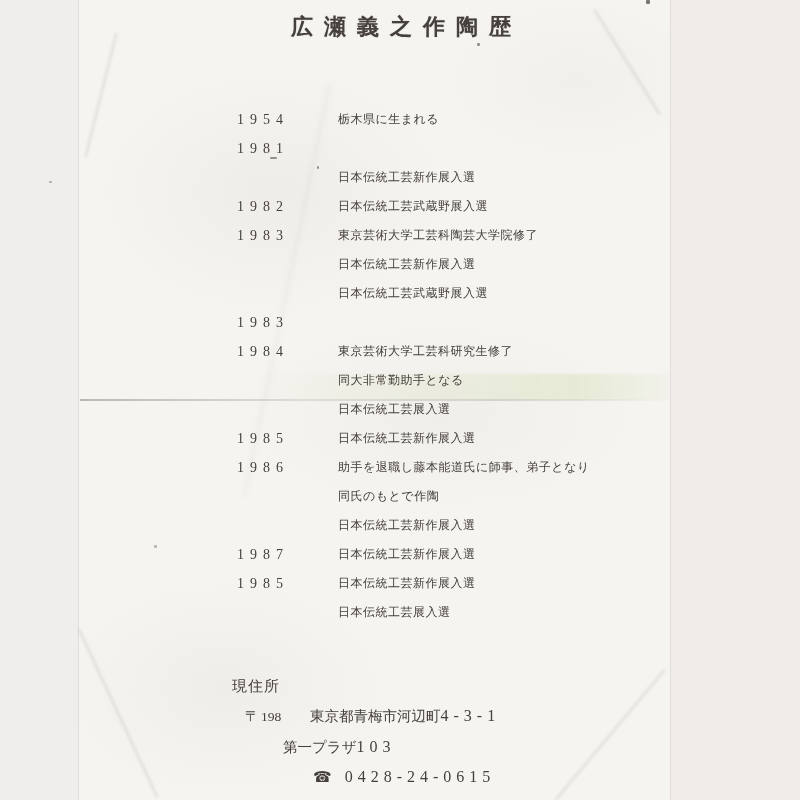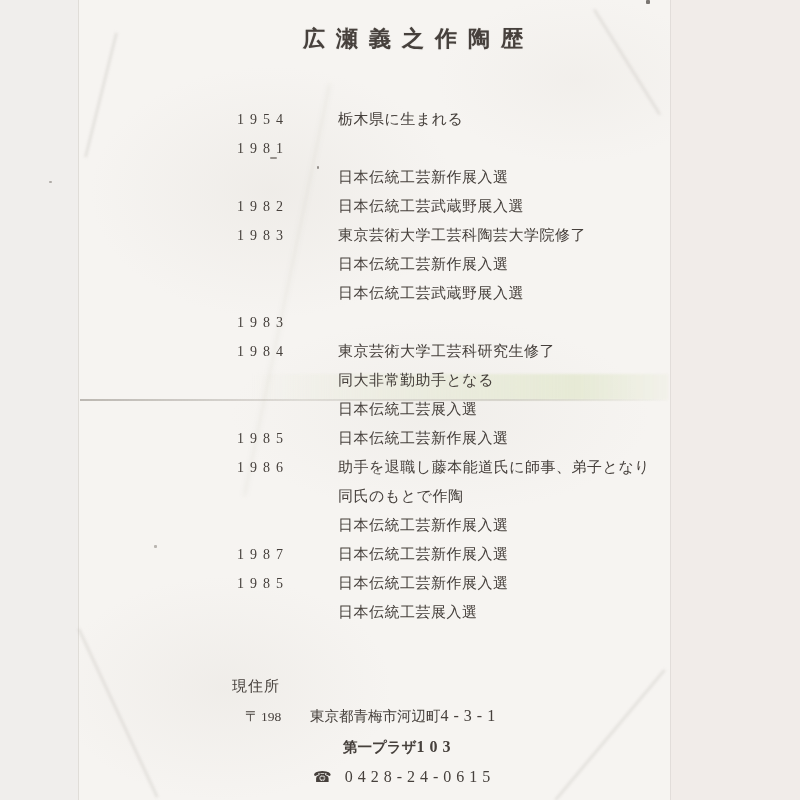--- a/index.html
+++ b/index.html
@@ -41,37 +41,37 @@
   .speck{position:absolute;background:rgba(92,86,80,.62);border-radius:1px;}
   .speck.s1{left:270px;top:157px;width:7px;height:2px;}
   .speck.s2{left:317px;top:166px;width:2px;height:3px;}
   .speck.s3{left:477px;top:43px;width:3px;height:3px;}
   .speck.s4{left:646px;top:0;width:4px;height:4px;background:rgba(70,64,60,.7);}
   .speck.s5{left:49px;top:181px;width:3px;height:2px;background:rgba(110,104,98,.5);}
   .speck.s6{left:154px;top:545px;width:3px;height:3px;background:rgba(110,104,98,.45);}
 
   
   .title{
-    position:absolute;left:287px;top:8px;margin:16px;
+    position:absolute;left:287px;top:8px;margin:4px;
     font-size:22px;font-weight:600;letter-spacing:11px;white-space:nowrap;
     text-shadow:0 0 1px rgba(70,64,60,.35);
   }
   .timeline{position:absolute;left:237px;top:105px;}
   .row{height:29px;display:flex;align-items:center;}
   .year{display:inline-block;width:101px;font-size:14px;letter-spacing:6px;flex:none;}
-  .event{font-size:15px;letter-spacing:.5px;white-space:nowrap;}
+  .event{font-size:12px;letter-spacing:.5px;white-space:nowrap;}
 
   .address{position:absolute;left:232px;top:676px;font-size:14.5px;line-height:20px;}
   .address > div{margin-top:10px;white-space:nowrap;}
   .address > div:first-child{margin-top:0;}
   .addr-label{letter-spacing:1px;font-size:15px;}
   .postal{display:inline-block;width:65px;margin-left:13px;font-size:13.5px;}
   .postal .mark{font-size:14px;margin-right:2px;}
   .digits{font-size:16px;letter-spacing:5px;}
-  .addr-line2{margin-left:111px;font-weight:bold;}
+  .addr-line2{margin-left:51px;}
   .addr-line3{margin-left:81px;}
   .phone-icon{font-size:15px;margin-right:13px;}
 </style>
 </head>
 <body>
 
 <div class="scan">
   <div class="strip left"></div>
   <div class="strip right"></div>
 

